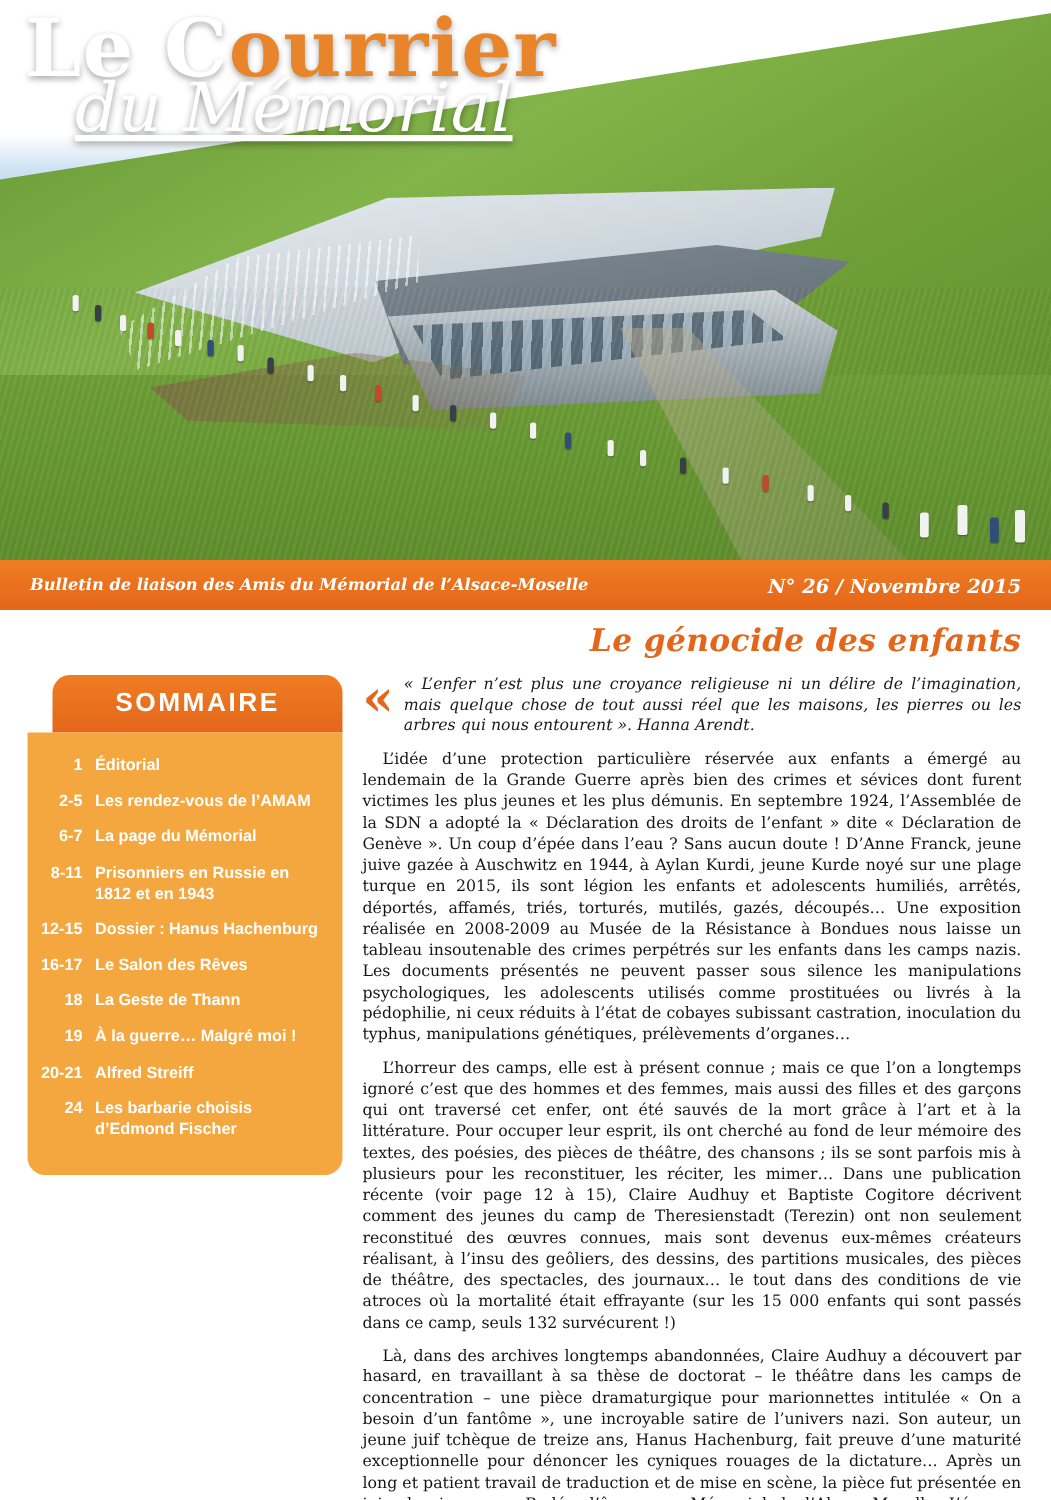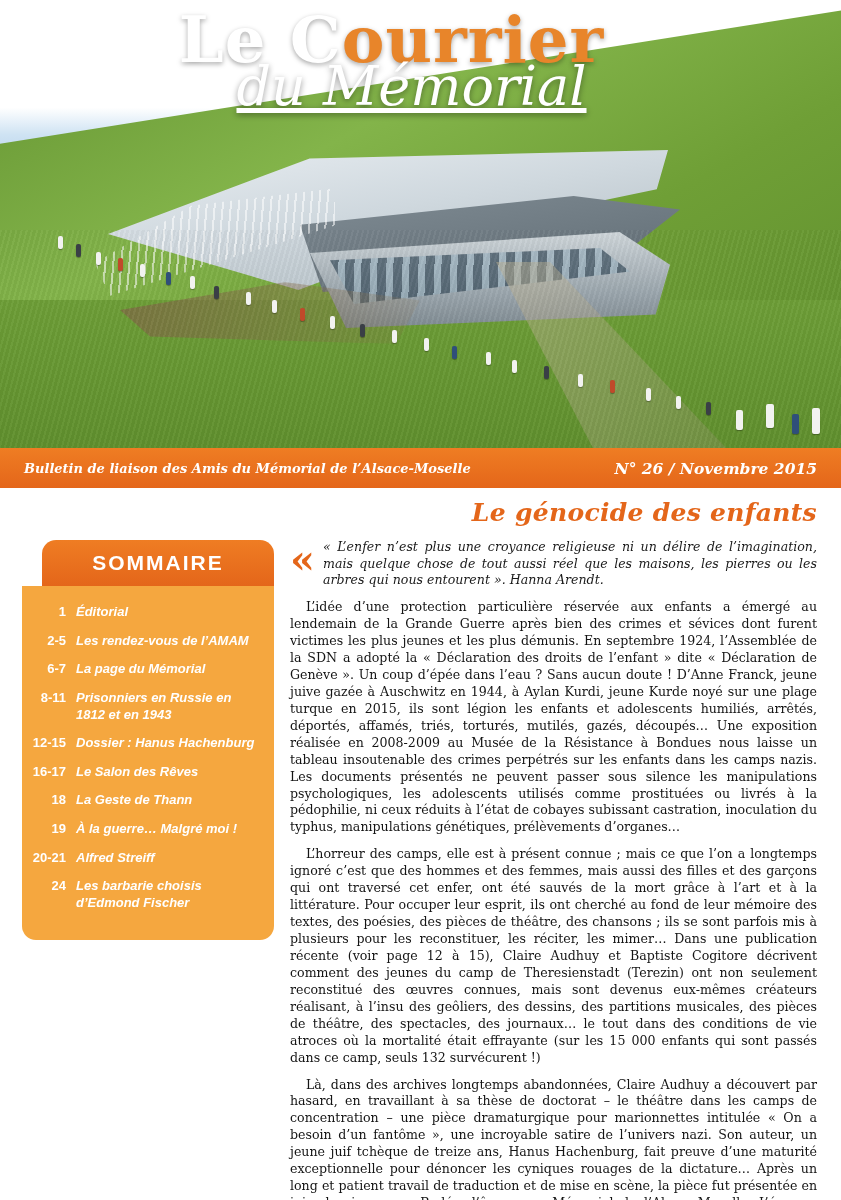--- a/index.html
+++ b/index.html
@@ -111,21 +111,20 @@
   }
   .person { position: absolute; width: 5px; height: 13px; border-radius: 2px; background: #f2f2f0; box-shadow: 0 1px 1px rgba(0,0,0,.3); }
   .person.d { background: #3a3f46; }
   .person.r { background: #c04a2a; }
   .person.b { background: #2f4f7a; }
 
   .title-wrap {
     position: absolute;
     left: 0; top: 6px;
     width: 763px;
-    text-align: center;
     z-index: 5;
     pointer-events: none;
   }
   .title-main {
     font-family: "DejaVu Serif", serif;
     font-size: 64px;
     font-weight: bold;
     color: #ffffff;
     letter-spacing: 1px;
     text-shadow: 0 2px 5px rgba(0,0,0,0.35);
@@ -205,21 +204,21 @@
     font-weight: bold;
     padding: 6px 0;
     line-height: 1.28;
   }
   .toc-num {
     flex: 0 0 46px;
     text-align: right;
     padding-right: 10px;
     white-space: nowrap;
   }
-  .toc-label { flex: 1; padding-right: 6px; font-style: italic; }
+  .toc-label { flex: 1; padding-right: 6px; }
 
   
   .article {
     flex: 1;
     min-width: 0;
     padding-right: 2px;
   }
   .article-title {
     font-family: "DejaVu Serif", serif;
     font-style: italic;

